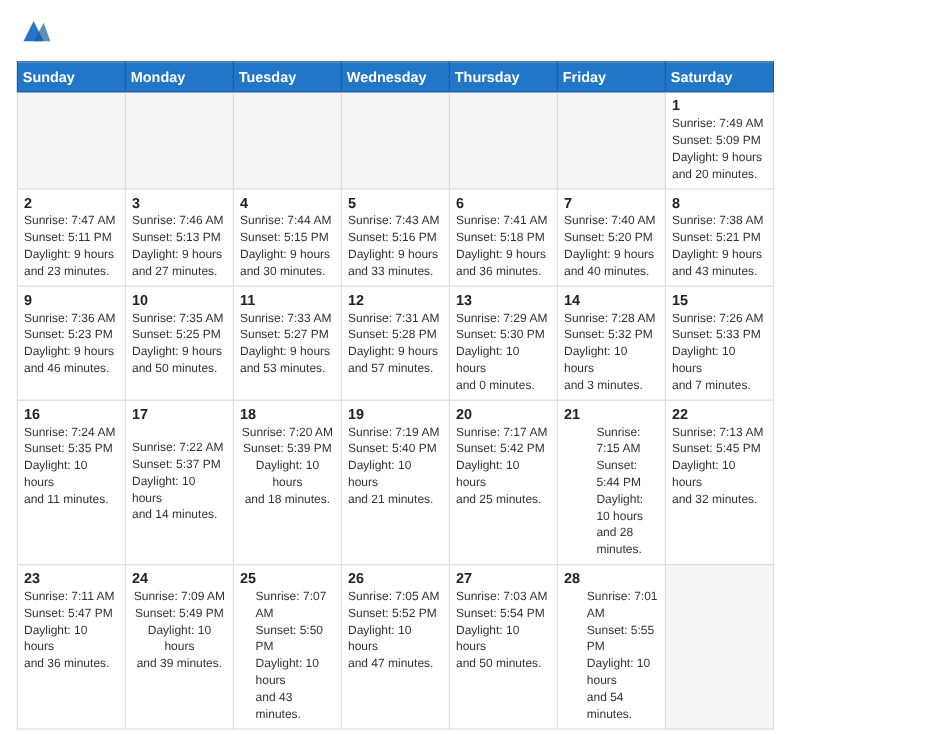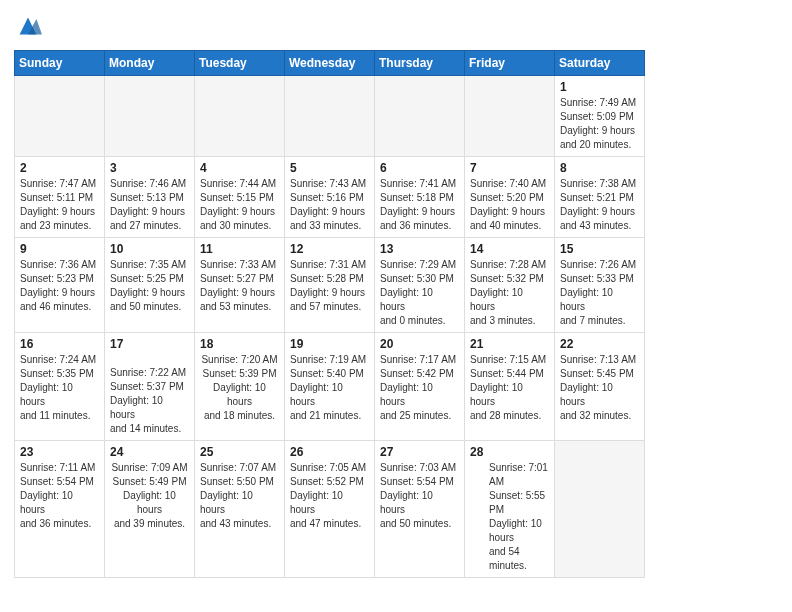--- a/index.html
+++ b/index.html
@@ -276,51 +276,51 @@
           </td>
           <td>
             <span class="day-num">20</span>
             <div class="day-info" style="white-space: pre-line;">Sunrise: 7:17 AM
 Sunset: 5:42 PM
 Daylight: 10 hours
 and 25 minutes.</div>
           </td>
           <td>
             <span class="day-num">21</span>
-            <div class="day-info" style="white-space: pre-line;">Sunrise: 7:15 AM
+            <div class="day-info" style="white-space: pre-line; margin-left: 27px;">Sunrise: 7:15 AM
 Sunset: 5:44 PM
 Daylight: 10 hours
 and 28 minutes.</div>
           </td>
           <td>
             <span class="day-num">22</span>
             <div class="day-info" style="white-space: pre-line;">Sunrise: 7:13 AM
 Sunset: 5:45 PM
 Daylight: 10 hours
 and 32 minutes.</div>
           </td>
         </tr>
         <tr>
           <td>
             <span class="day-num">23</span>
             <div class="day-info" style="white-space: pre-line;">Sunrise: 7:11 AM
-Sunset: 5:54 PM
+Sunset: 5:47 PM
 Daylight: 10 hours
 and 36 minutes.</div>
           </td>
           <td>
             <span class="day-num">24</span>
             <div class="day-info" style="white-space: pre-line; text-align: center;">Sunrise: 7:09 AM
 Sunset: 5:49 PM
 Daylight: 10 hours
 and 39 minutes.</div>
           </td>
           <td>
             <span class="day-num">25</span>
-            <div class="day-info" style="white-space: pre-line;">Sunrise: 7:07 AM
+            <div class="day-info" style="white-space: pre-line; margin-left: 13px;">Sunrise: 7:07 AM
 Sunset: 5:50 PM
 Daylight: 10 hours
 and 43 minutes.</div>
           </td>
           <td>
             <span class="day-num">26</span>
             <div class="day-info" style="white-space: pre-line;">Sunrise: 7:05 AM
 Sunset: 5:52 PM
 Daylight: 10 hours
 and 47 minutes.</div>

